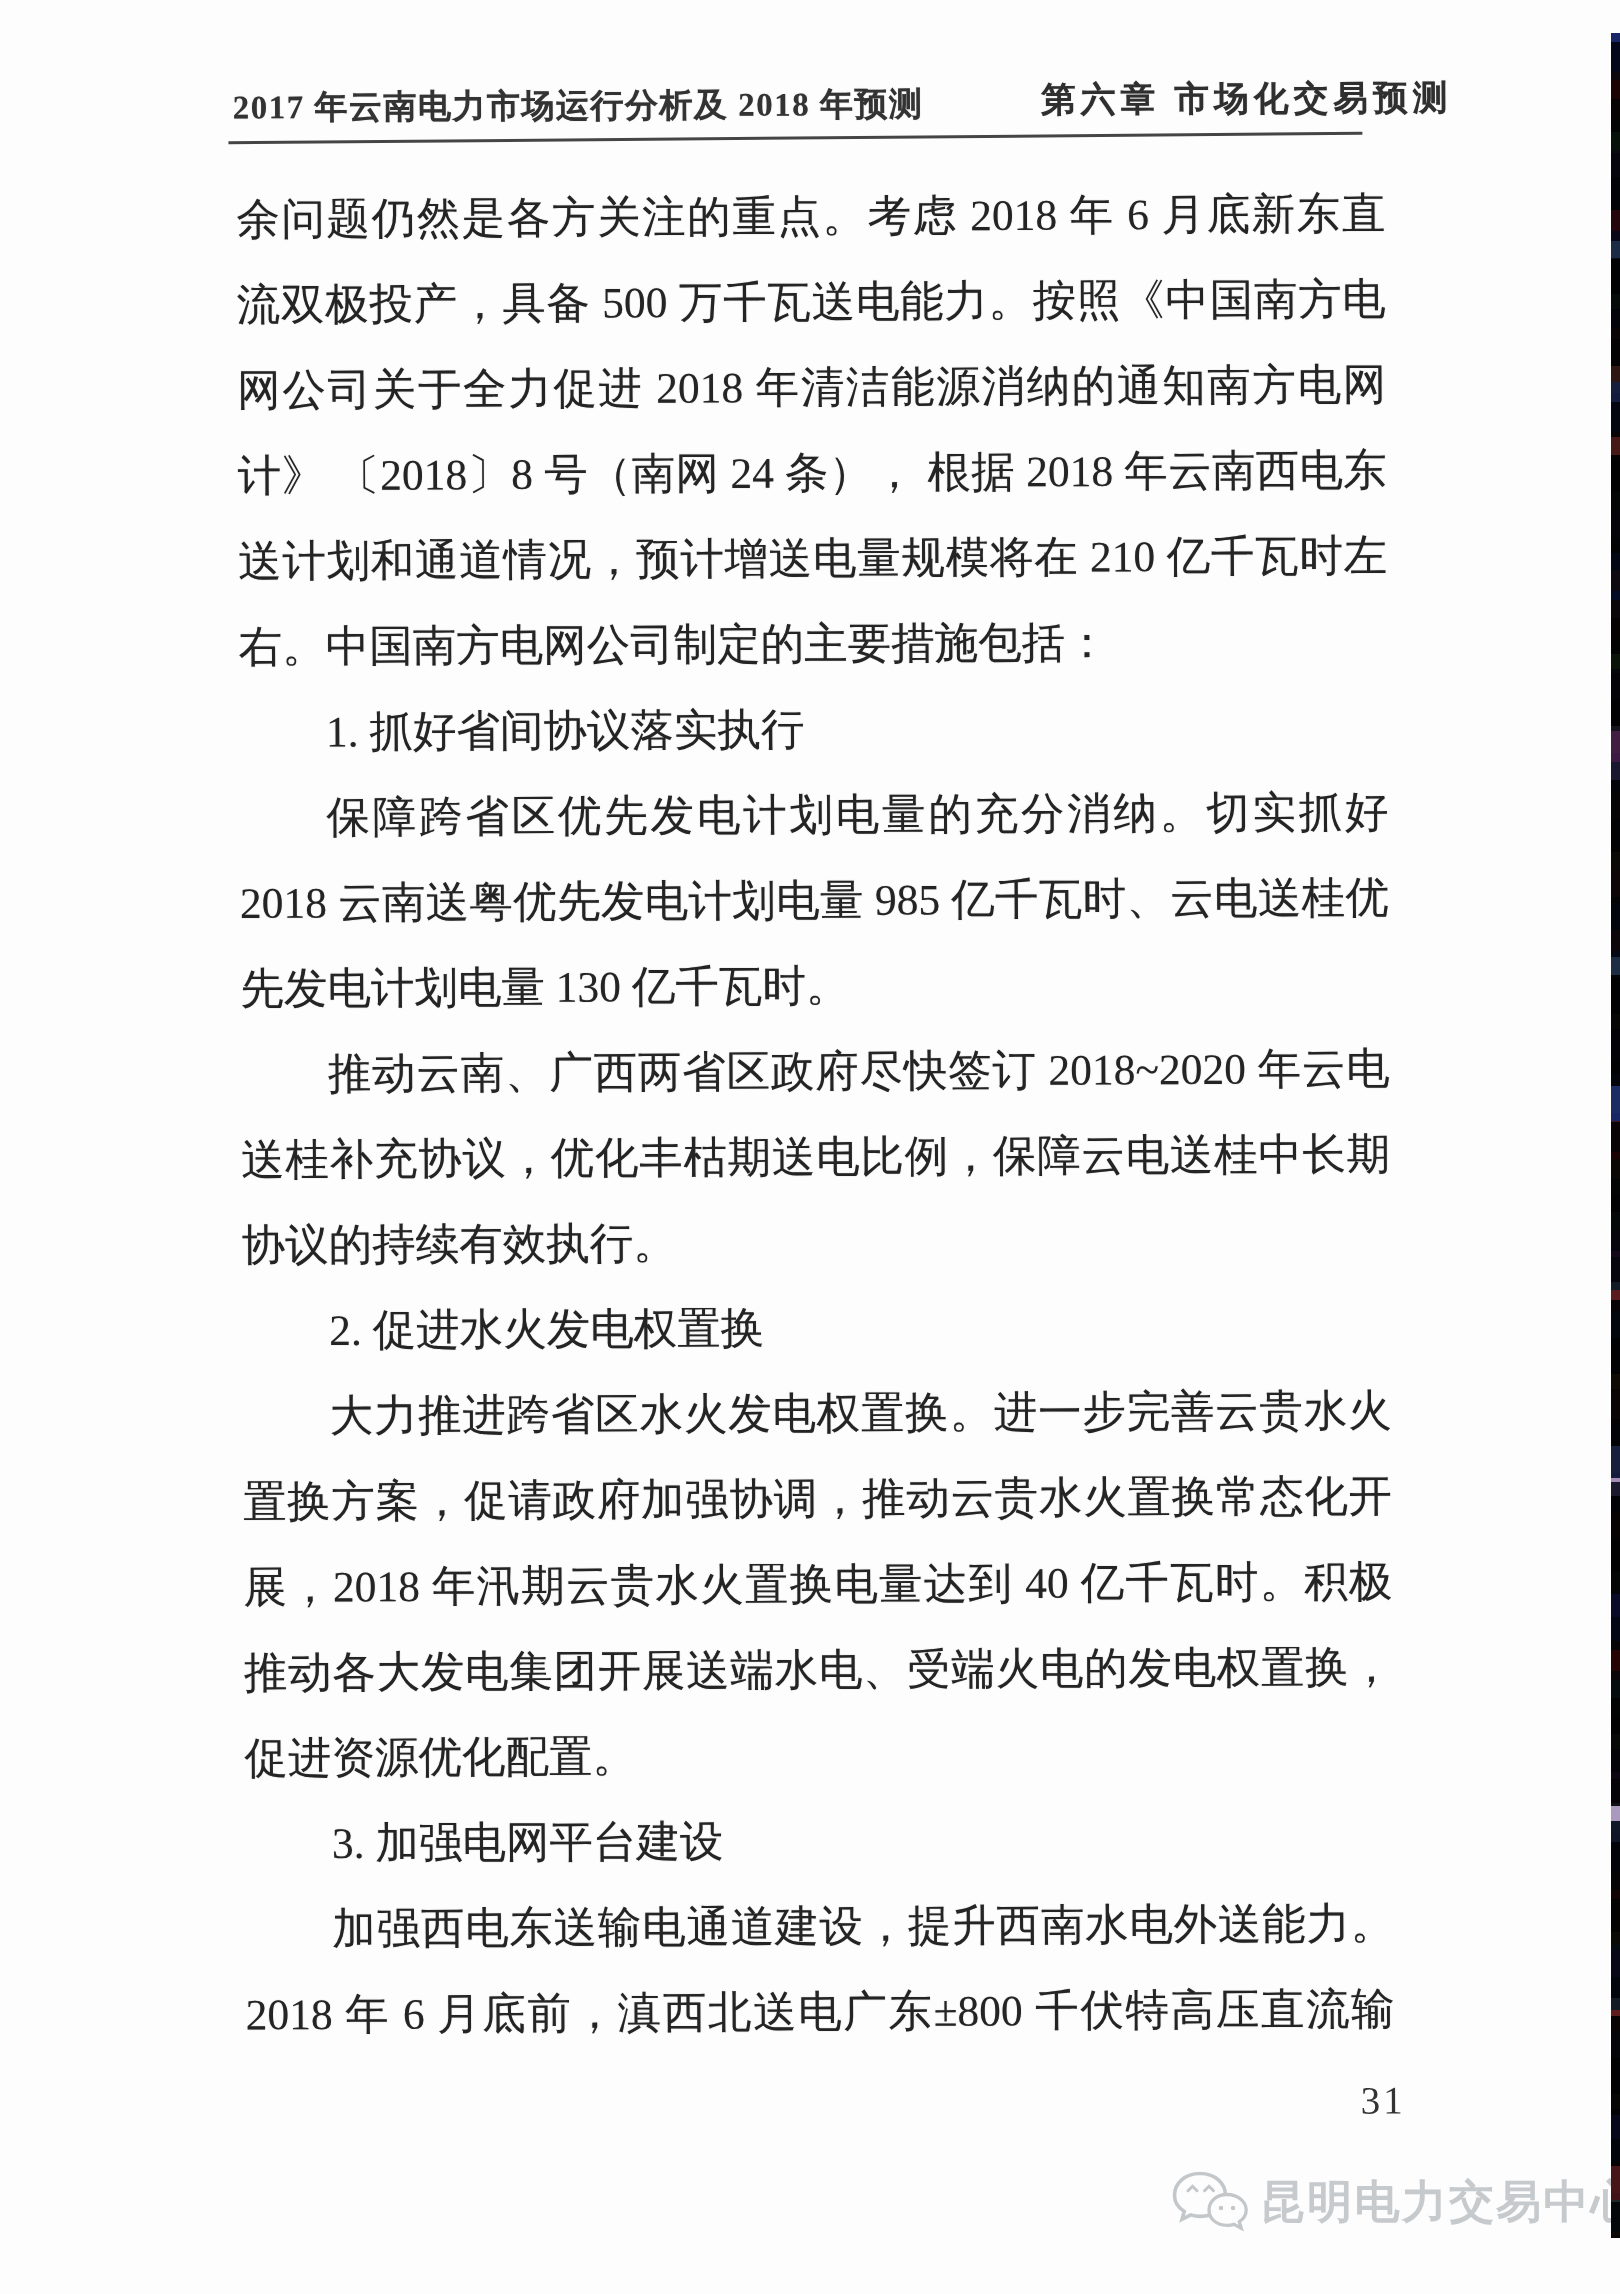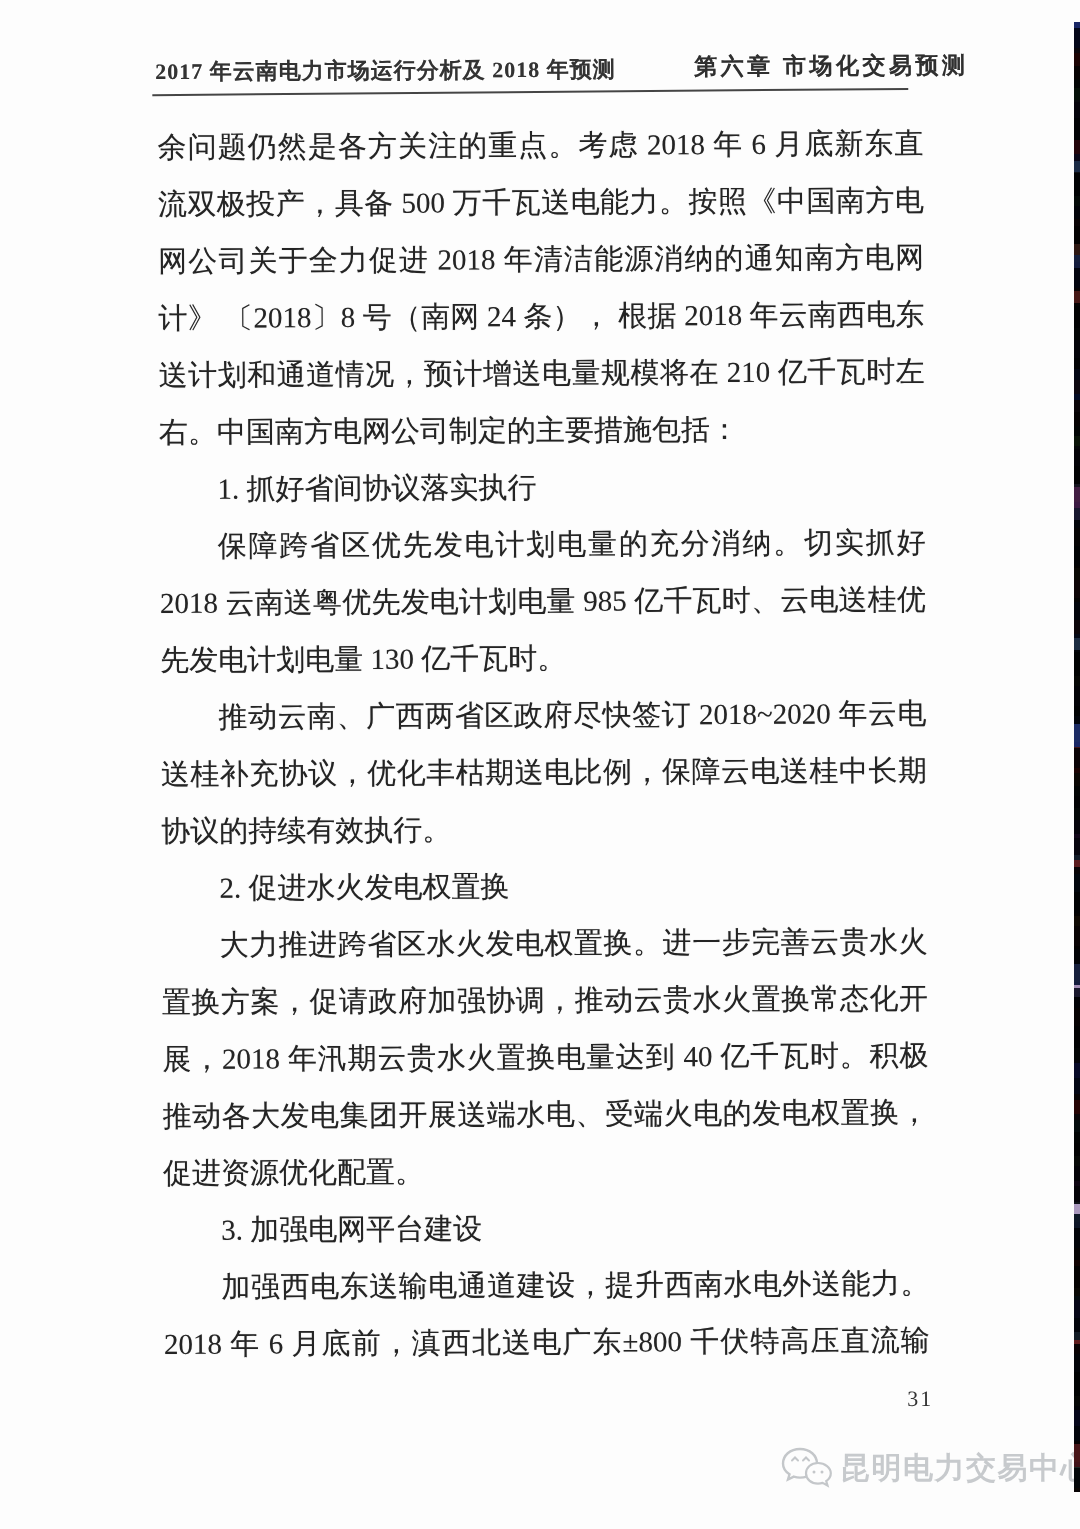--- a/index.html
+++ b/index.html
@@ -49,21 +49,21 @@
   }
   .line.justify{
     white-space:normal;
     text-align:justify;
     text-align-last:justify;
   }
   .line.indent{padding-left:58px;}
   
   .page-num{
     position:absolute;left:903px;top:1388px;
-    font-size:22px;color:#333;letter-spacing:2px;
+    font-size:26px;color:#333;letter-spacing:2px;
   }
   
   .watermark{
     position:absolute;left:780px;top:1446px;
     display:flex;align-items:center;gap:8px;
     color:#c7cacd;
   }
   .watermark .wm-label{
     font-size:30px;letter-spacing:1.5px;white-space:nowrap;
     font-weight:600;

